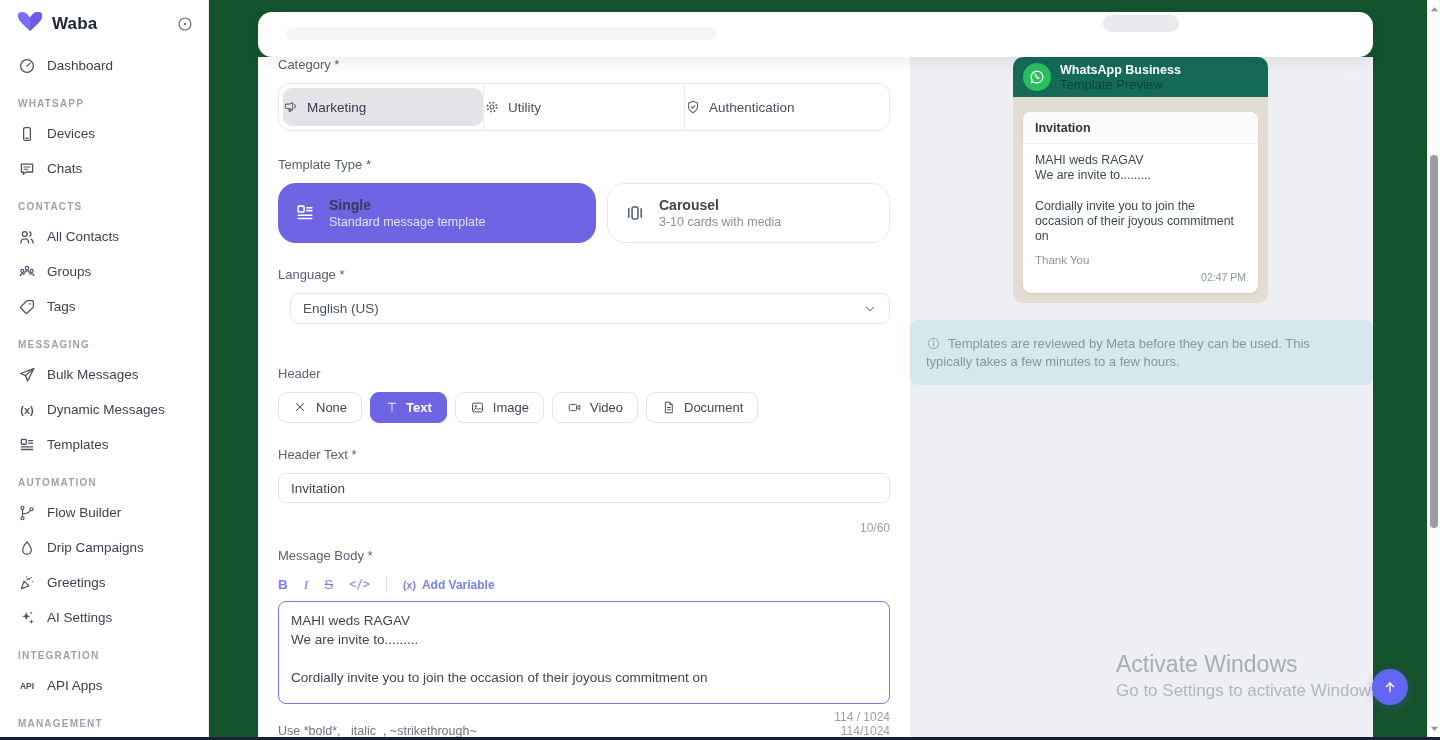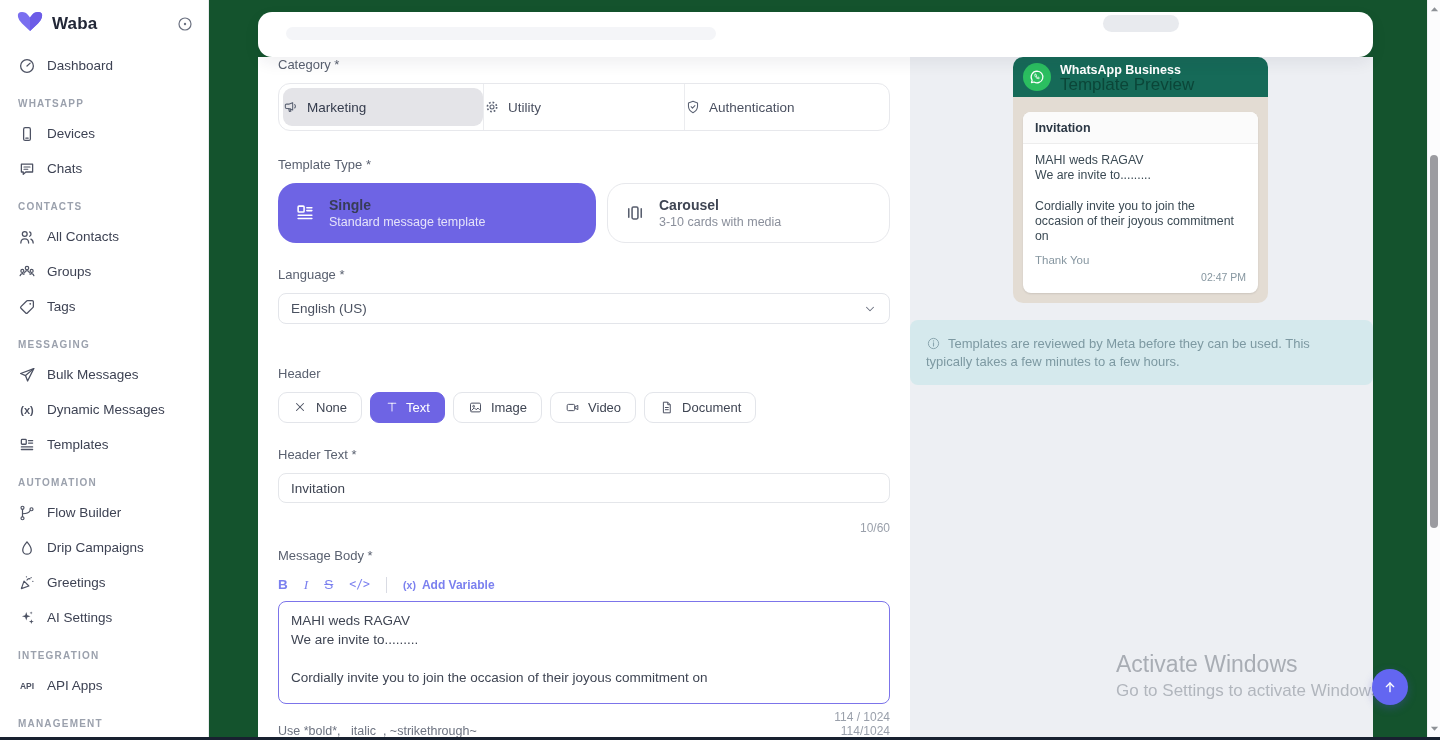--- a/index.html
+++ b/index.html
@@ -45,28 +45,28 @@
   .tile.sel .tile-ic{color:#fff;}
   .tile.plain .tile-ic{color:#585e6e;}
   .tile-title{font-size:14px;font-weight:600;}
   .tile.sel .tile-title{color:#373c56;}
   .tile.plain .tile-title{color:#3f4553;}
   .tile-sub{font-size:12.5px;margin-top:2px;}
   .tile.sel .tile-sub{color:rgba(255,255,255,.82);}
   .tile.plain .tile-sub{color:#8a8f9b;}
 
   .select{margin-top:10px;height:31px;border:1px solid #e3e5ea;border-radius:8px;display:flex;align-items:center;
-          padding:8px 12px;font-size:13.5px;color:#4a5160;cursor:pointer;background:#fff;}
+          padding:8px 12px;font-size:13.5px;color:#4a5160;cursor:pointer;background:#fff;margin-left:12px;}
   .select .chev{margin-left:auto;width:14px;height:14px;color:#6b7180;display:flex;}
 
   .hdr-btns{margin-top:10px;display:flex;gap:8px;}
   .hdr-btn{height:31px;border:1px solid #e3e5ea;border-radius:9px;background:#fff;display:flex;align-items:center;
            gap:8px;padding:0 14px;font-size:13px;color:#3f4553;cursor:pointer;}
   .hdr-btn .hb-ic{width:15px;height:15px;color:#4d5263;display:flex;}
-  .hdr-btn.sel{background:#6e64e4;border-color:#6e64e4;color:#fff;font-weight:400;gap:6px;}
+  .hdr-btn.sel{background:#6e64e4;border-color:#6e64e4;color:#fff;font-weight:700;gap:6px;}
   .hdr-btn.sel .hb-ic{color:rgba(255,255,255,.85);}
 
   .t-input{margin-top:10px;height:30px;border:1px solid #e4e6ea;border-radius:8px;display:flex;align-items:center;
            padding:0 12px;font-size:13.5px;color:#3f4553;background:#fff;}
   .counter{margin-top:18px;text-align:right;font-size:12px;color:#9aa0ab;height:15px;line-height:15px;}
 
   .toolbar{margin-top:12px;display:flex;align-items:center;gap:16px;height:17px;}
   .tb-btn{color:#7b80ef;font-size:13.5px;cursor:pointer;line-height:17px;}
   .tb-bold{font-weight:700;}
   .tb-italic{font-style:italic;font-family:"Liberation Serif",serif;}
@@ -82,21 +82,21 @@
   .under-row{margin-top:6px;display:flex;align-items:flex-start;}
   .fmt-hint{font-size:12.5px;color:#6d7380;margin-top:14px;}
   .cnt-stack{margin-left:auto;text-align:right;font-size:12px;color:#9aa0ab;line-height:14px;}
 
   
   .preview-card{margin-left:103px;width:255px;}
   .pv-header{height:40px;background:#166a58;border-radius:10px 10px 0 0;display:flex;align-items:center;padding:0 10px;gap:9px;}
   .wa-badge{width:28px;height:28px;border-radius:50%;background:#2bbe60;display:flex;align-items:center;justify-content:center;flex:0 0 auto;}
   .wa-badge svg{width:18px;height:18px;color:#fff;}
   .pv-title{font-size:12.5px;font-weight:700;color:#fff;line-height:14px;}
-  .pv-sub{font-size:17px;color:rgba(9,64,50,.85);line-height:13px;margin-top:1px;}
+  .pv-sub{font-size:13px;color:rgba(9,64,50,.85);line-height:13px;margin-top:1px;}
   .pv-chat{background:#e3dcd3;border-radius:0 0 10px 10px;padding:15px 10px 10px;}
   .bubble{background:#fff;border-radius:8px;box-shadow:0 1px 2px rgba(0,0,0,.1);overflow:hidden;}
   .bb-head{padding:9px 12px 8px;font-size:12.5px;font-weight:700;color:#2c3845;background:#fbfbfb;border-bottom:1px solid #ededed;}
   .bb-body{padding:9px 12px 2px;font-size:12.3px;color:#3b4a54;line-height:1.24;white-space:pre-wrap;}
   .bb-footer{padding:8px 12px 0;font-size:11.5px;color:#8696a0;}
   .bb-time{padding:5px 12px 10px;text-align:right;font-size:10.5px;color:#8696a0;}
 
   .note{margin-top:17px;width:463px;background:#d5e9ed;border-radius:8px;padding:15px 16px;
         font-size:13px;color:#7d99a2;line-height:1.32;}
   .note-ic{display:inline-block;vertical-align:-3px;width:15px;height:15px;margin-right:7px;color:#8aa6af;}

